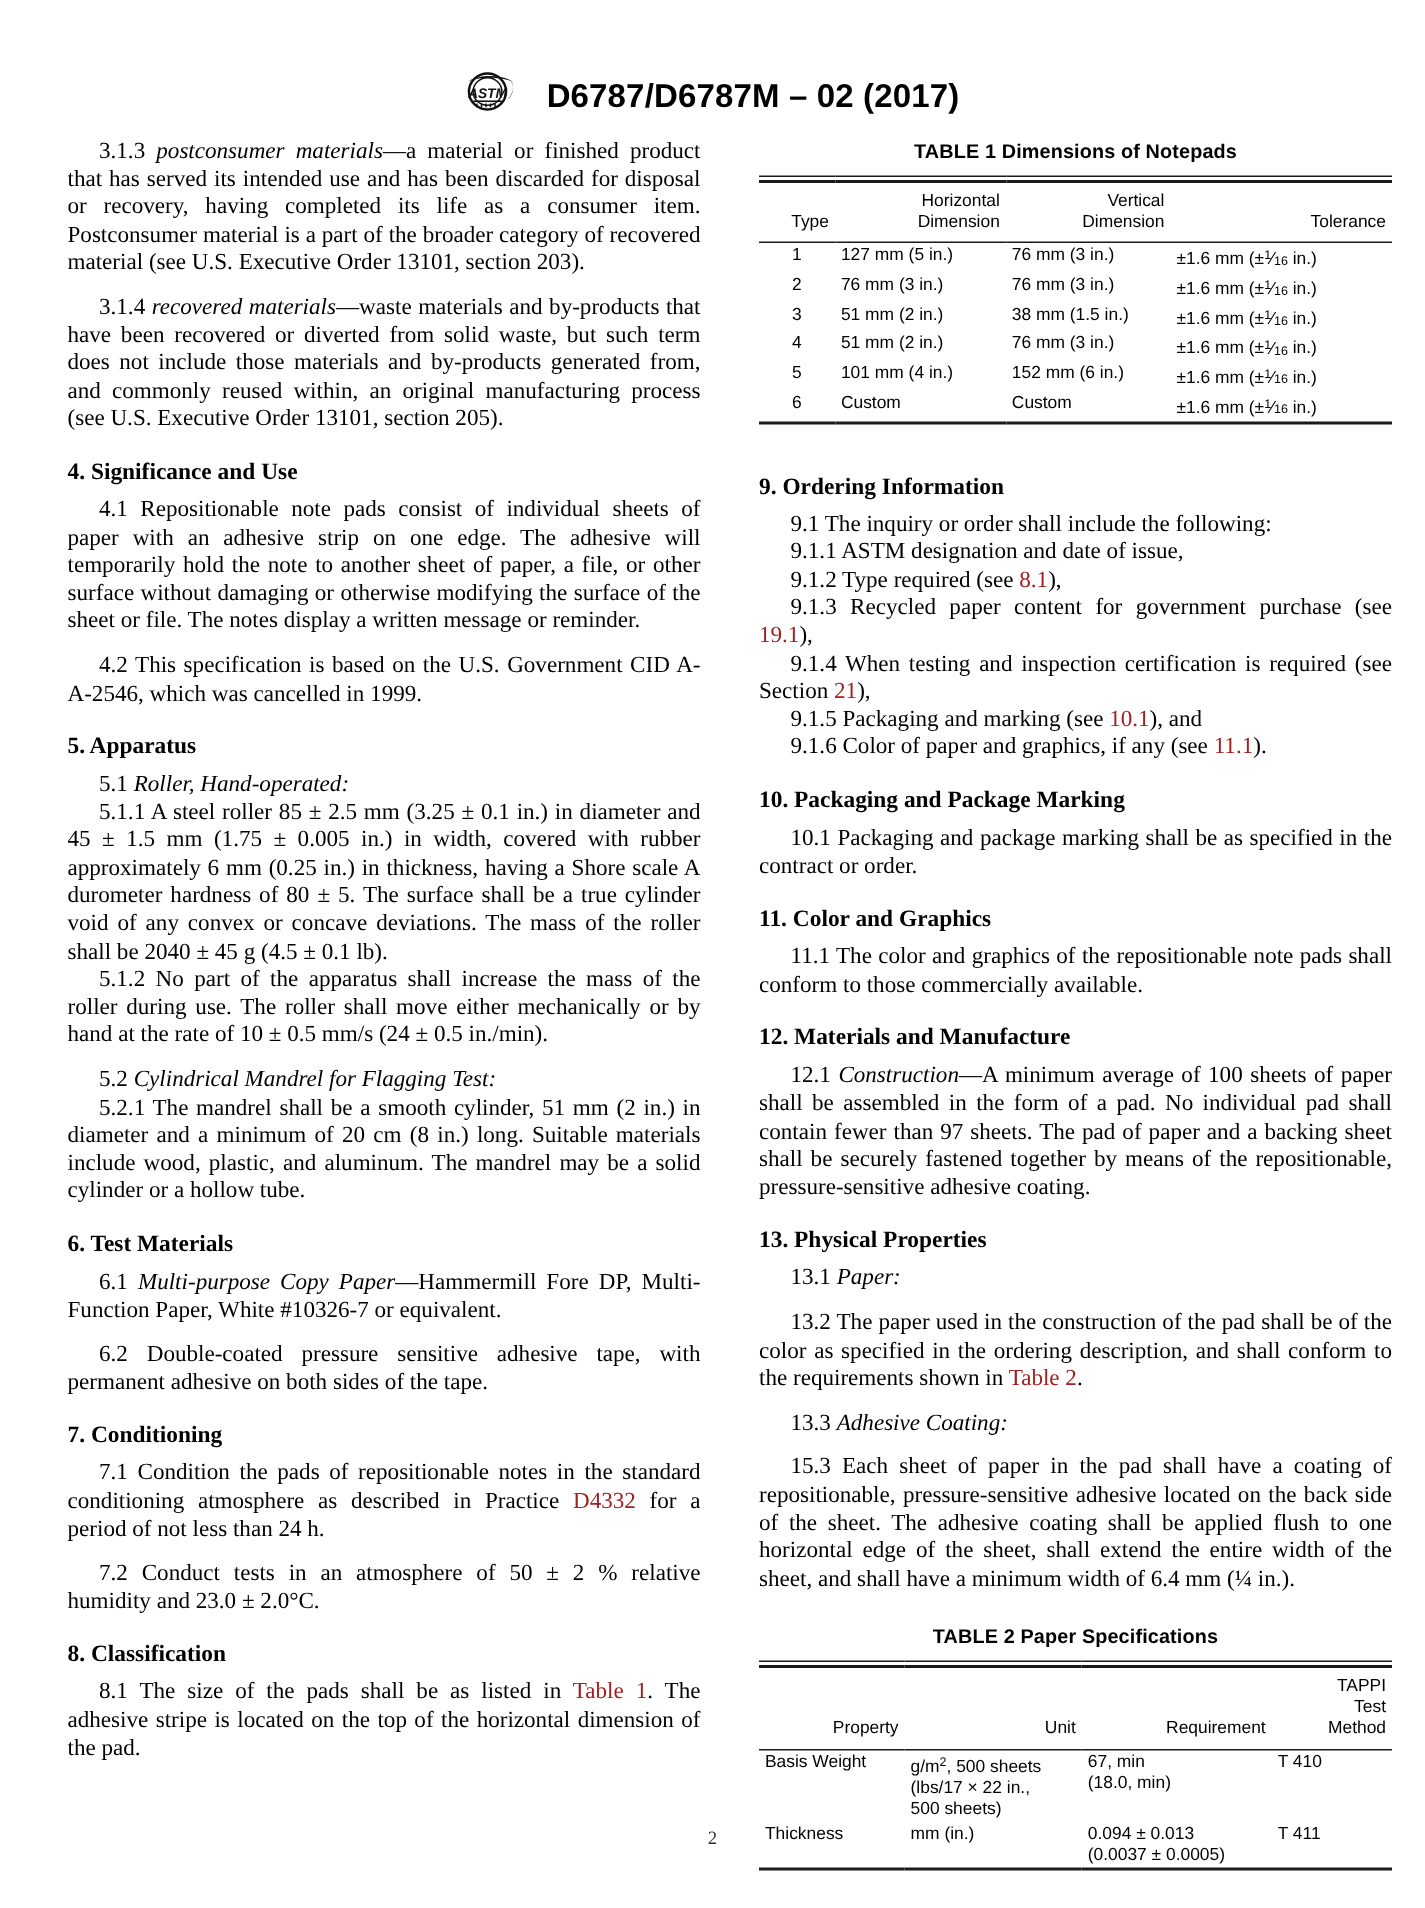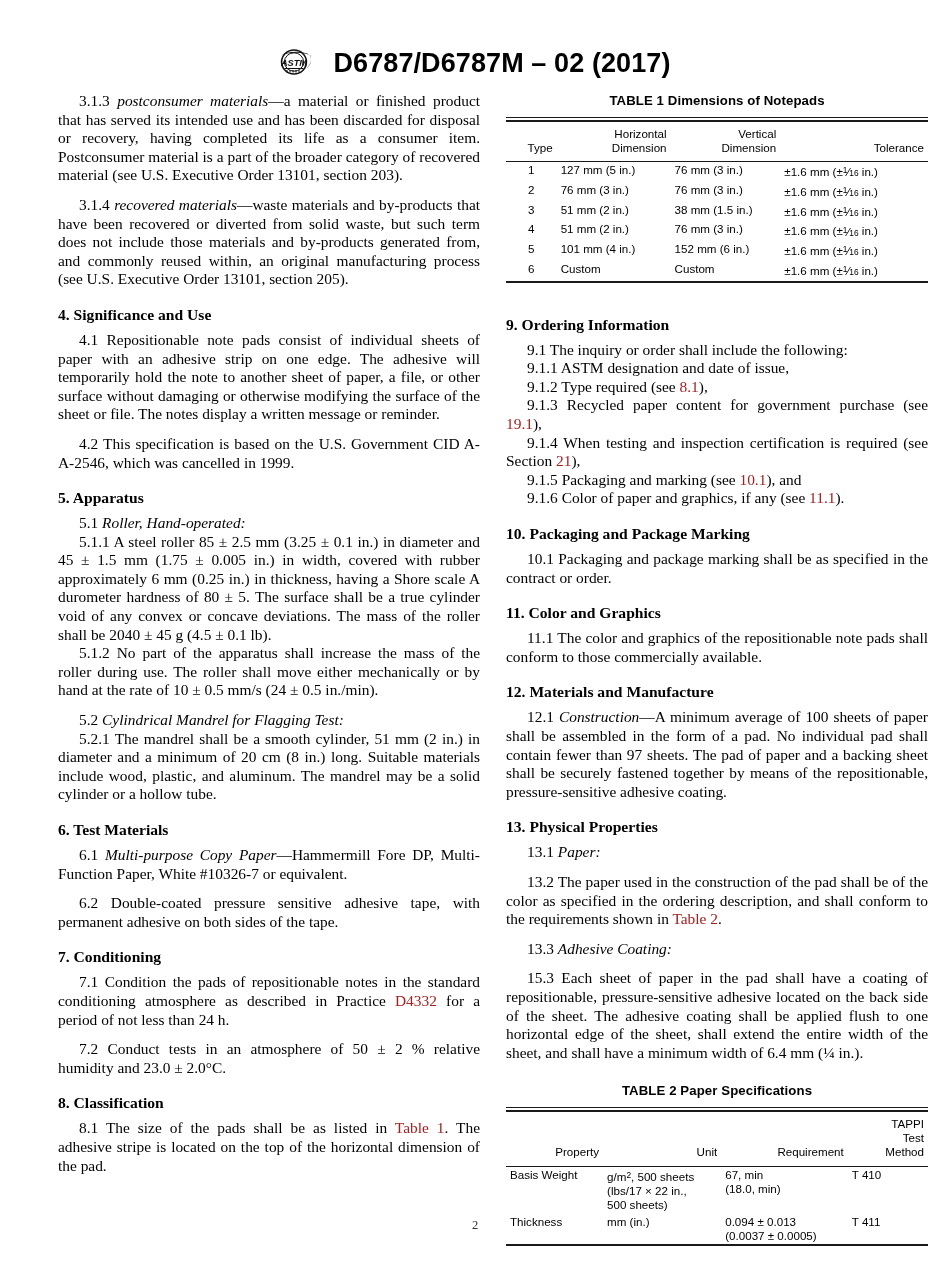--- a/index.html
+++ b/index.html
@@ -25,35 +25,35 @@
     text-align: center;
     display: flex;
     align-items: center;
     justify-content: center;
     gap: 20px;
   }
   .astm-logo { display: block; }
   .doc-designation {
     font-family: "Liberation Sans", sans-serif;
     font-weight: bold;
-    font-size: 27px;
+    font-size: 22px;
     letter-spacing: 0.1px;
     white-space: nowrap;
   }
 
   
   .col {
     position: absolute;
     top: 92px;
     width: 422px;
     text-align: justify;
     font-size: 15.4px;
     line-height: 18.6px;
   }
-  .col-left  { left: 58px; }
+  .col-left  { left: 45px; }
   .col-right { left: 506px; }
 
   p { margin: 0; text-indent: 0; }
 
   .para {
     margin: 0 0 0 0;
     text-align: justify;
   }
   .para.gap    { margin-top: 11px; }
   .para.indent { text-indent: 21px; }

